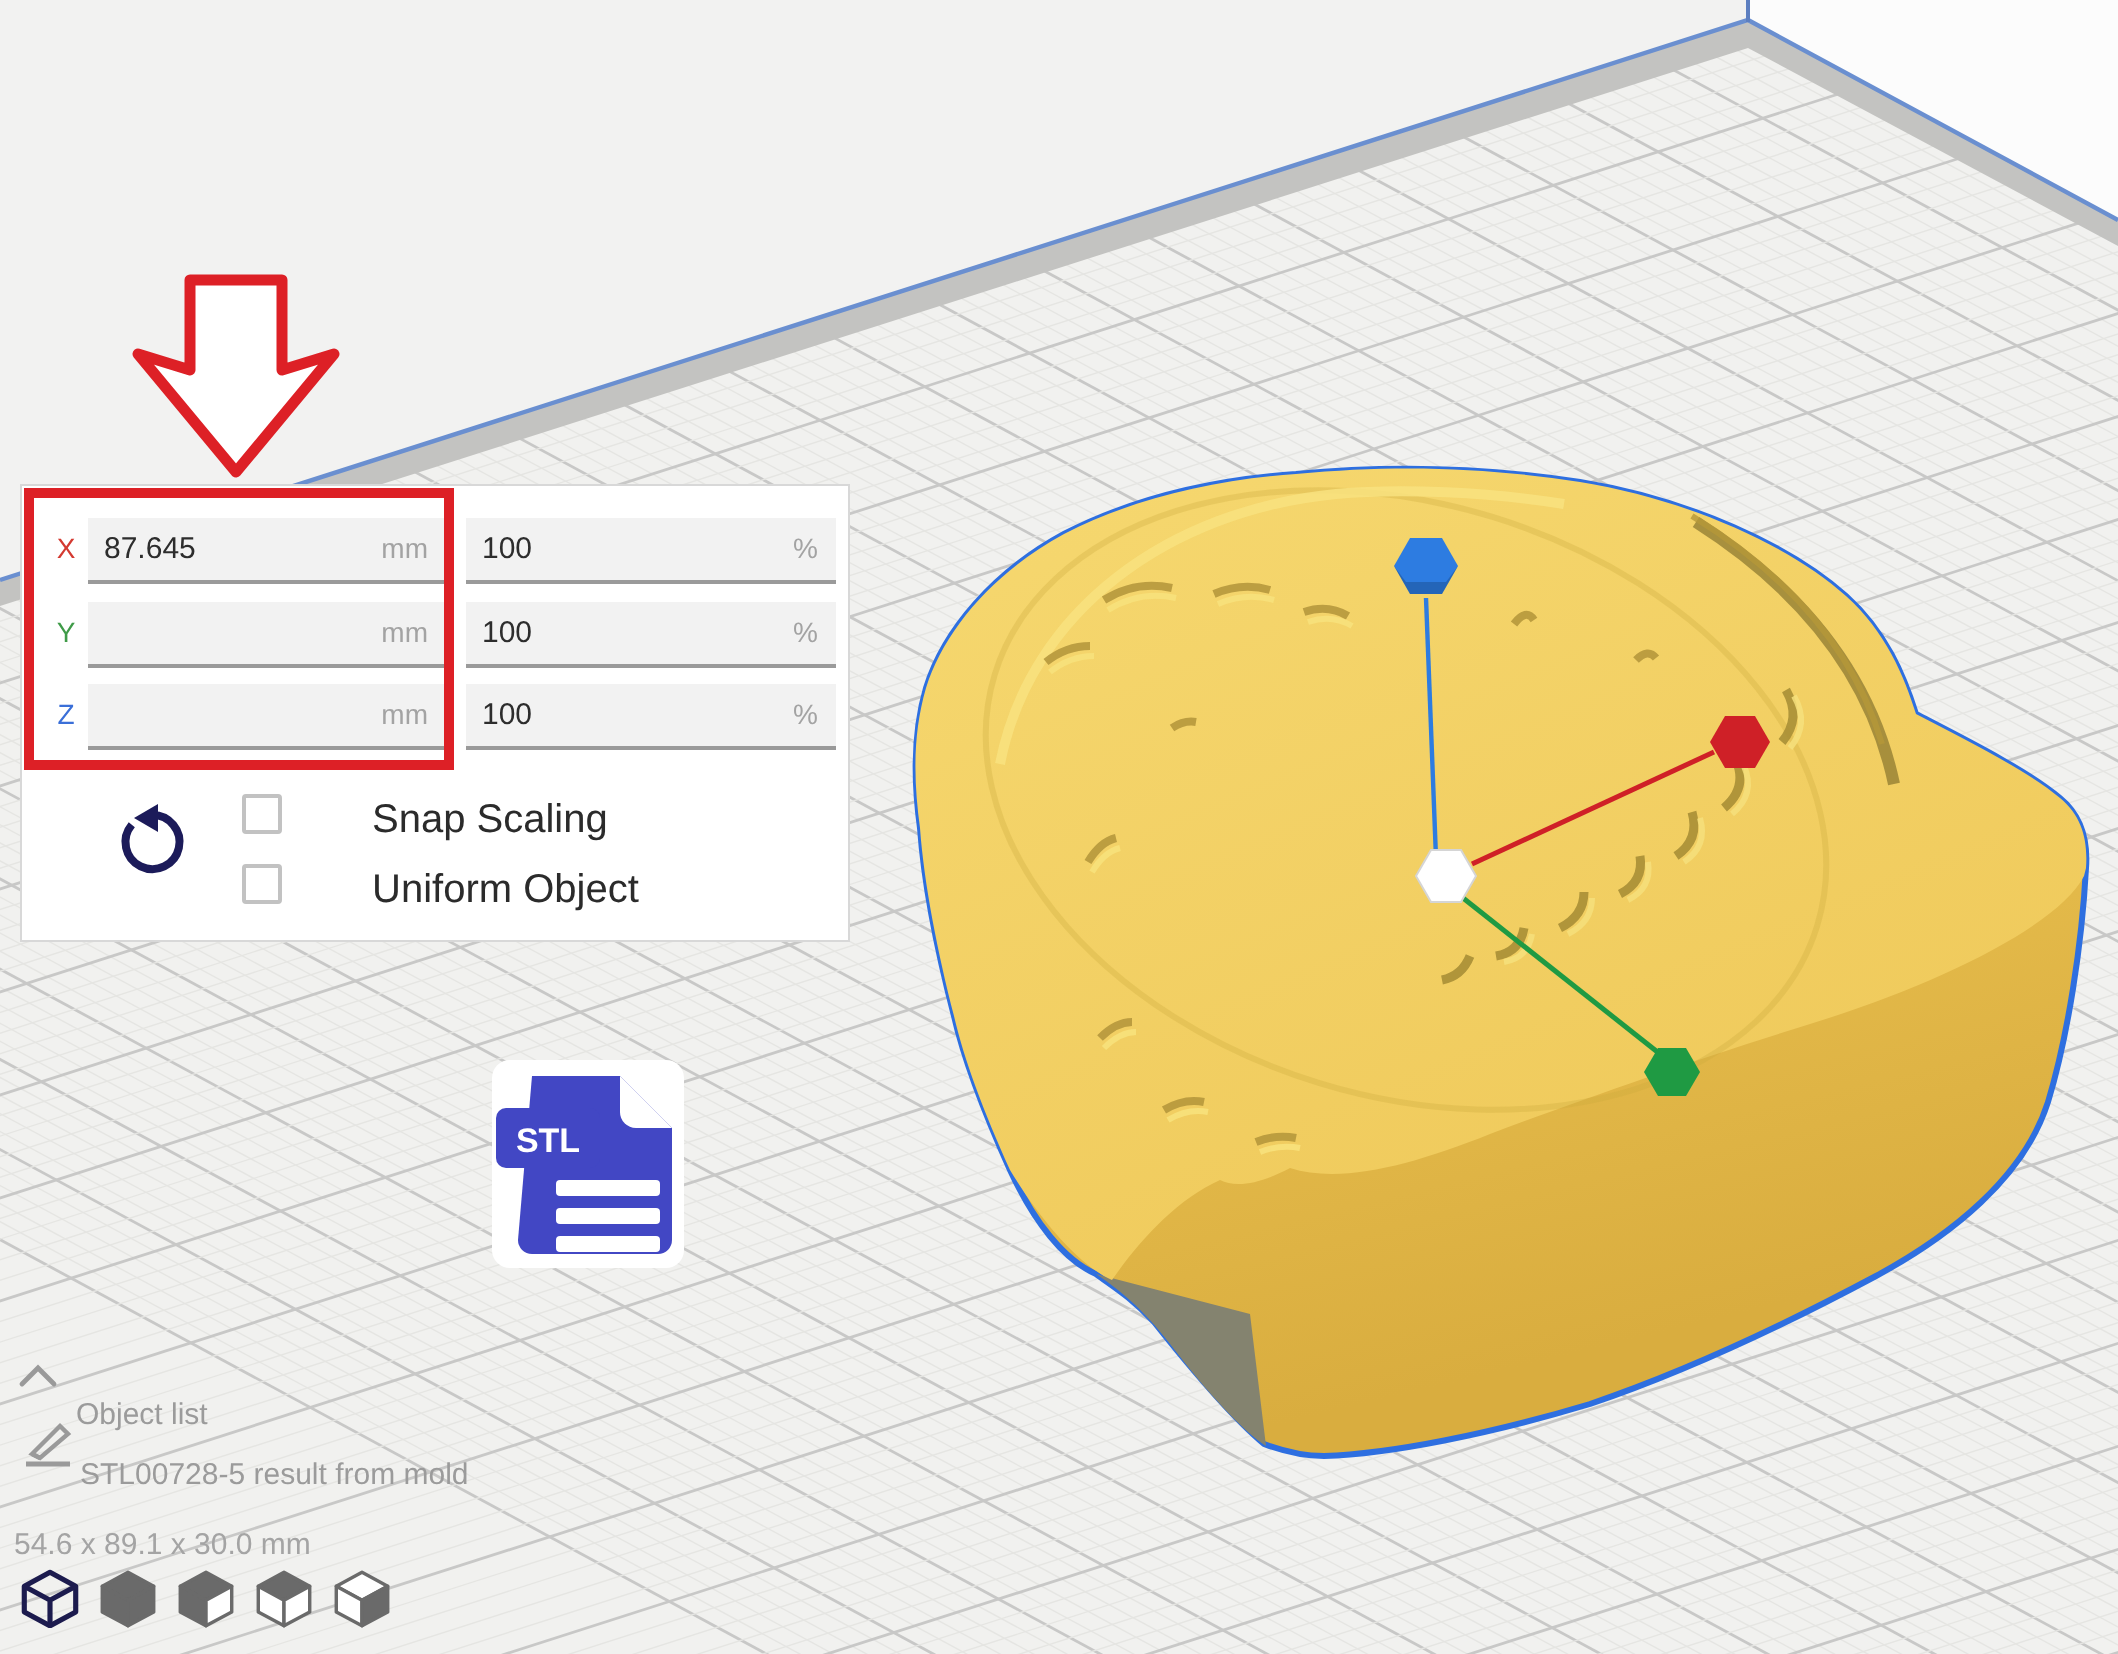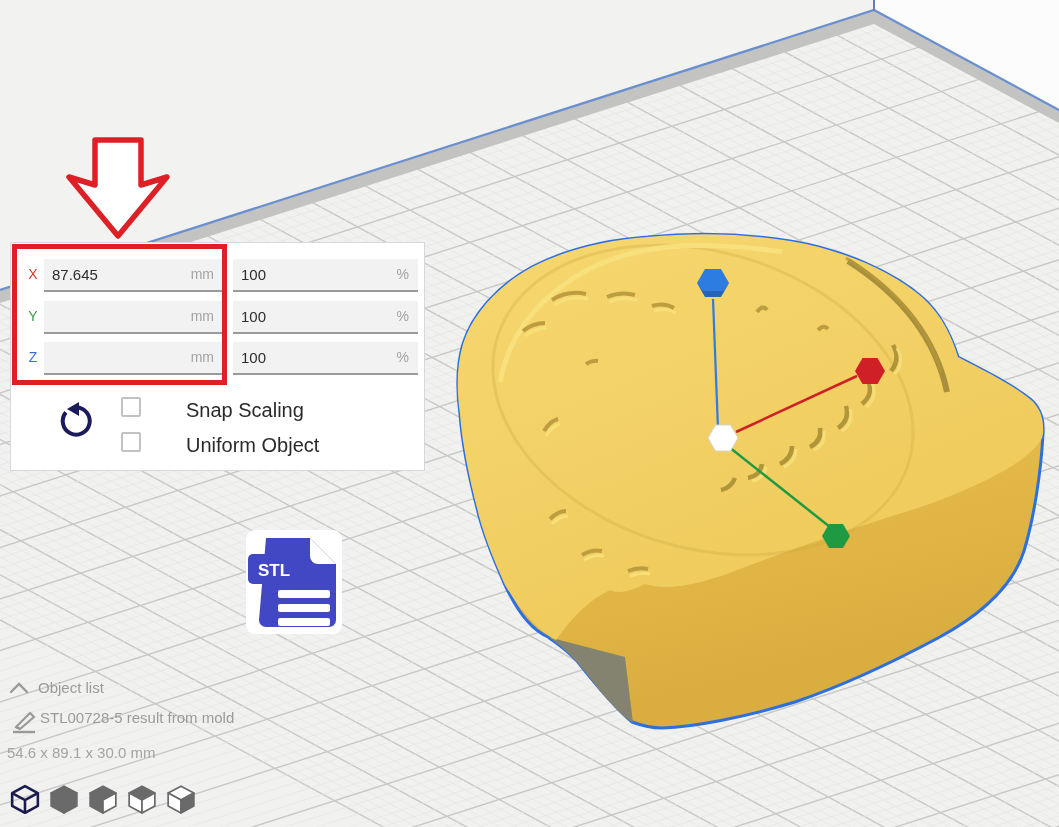--- a/index.html
+++ b/index.html
@@ -23,21 +23,21 @@
            border-radius:2px;box-sizing:border-box;}
   .chk-label{position:absolute;left:30px;top:2px;font-size:20px;color:#2b2b2b;white-space:nowrap;margin-left:35px;}
   #reset-btn{position:absolute;left:44px;top:158px;width:40px;height:40px;cursor:pointer;}
   
   #red-rect{position:absolute;left:12px;top:244px;width:215px;height:141px;border:5px solid #dd2026;
             box-sizing:border-box;pointer-events:none;}
   #red-arrow{position:absolute;left:60px;top:130px;pointer-events:none;}
   
   #stl-icon{position:absolute;left:236px;top:524px;}
   
-  .ovl{position:absolute;color:#9b9b9b;font-size:15px;white-space:nowrap;}
+  .ovl{position:absolute;color:#9b9b9b;font-size:15px;white-space:nowrap;margin-top:20px;}
   #object-list-header{left:38px;top:679px;}
   #object-list-item{left:40px;top:709px;}
   #dims-text{left:7px;top:744px;color:#a4a4a4;}
   #chev{position:absolute;left:8px;top:682px;}
   #pencil{position:absolute;left:10px;top:708px;}
   #view-toolbar{position:absolute;left:10px;top:784px;display:flex;gap:9px;}
   .vbtn{width:30px;height:30px;cursor:pointer;}
 </style>
 </head>
 <body>

